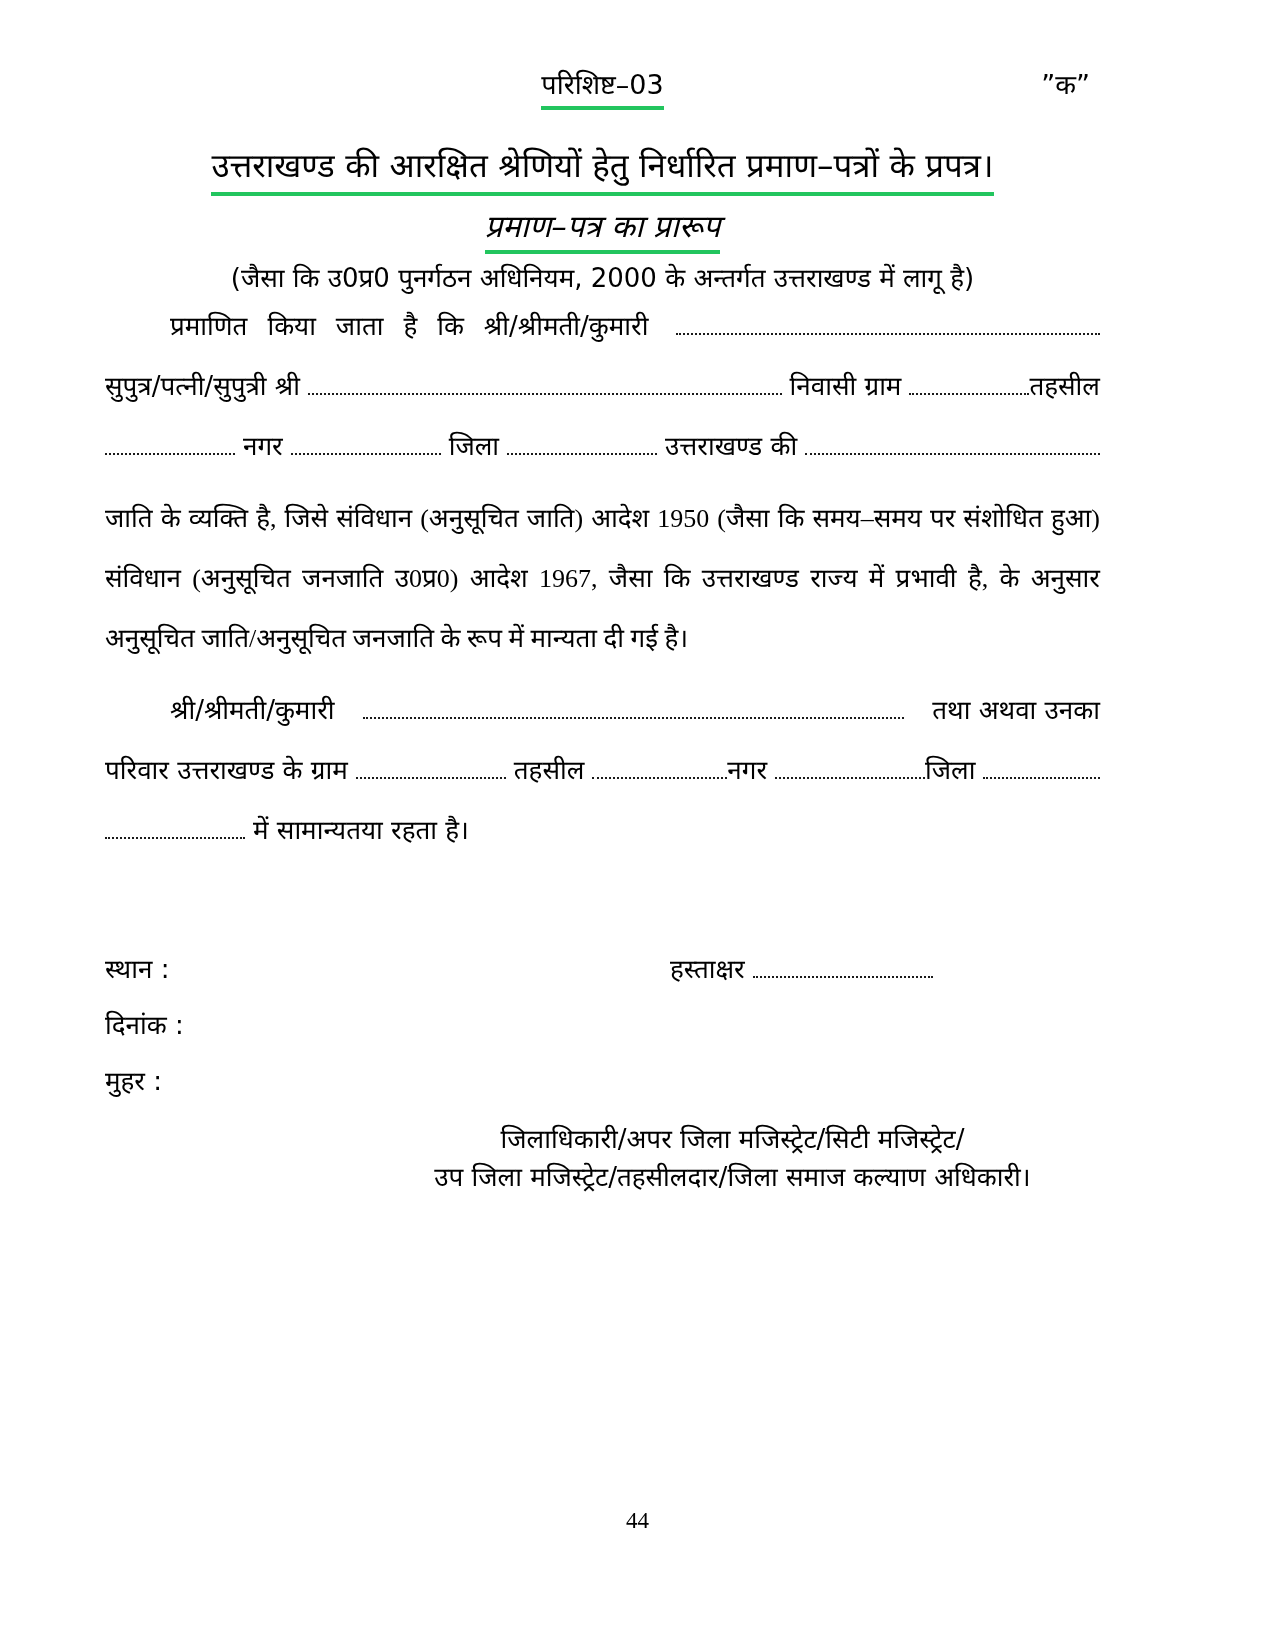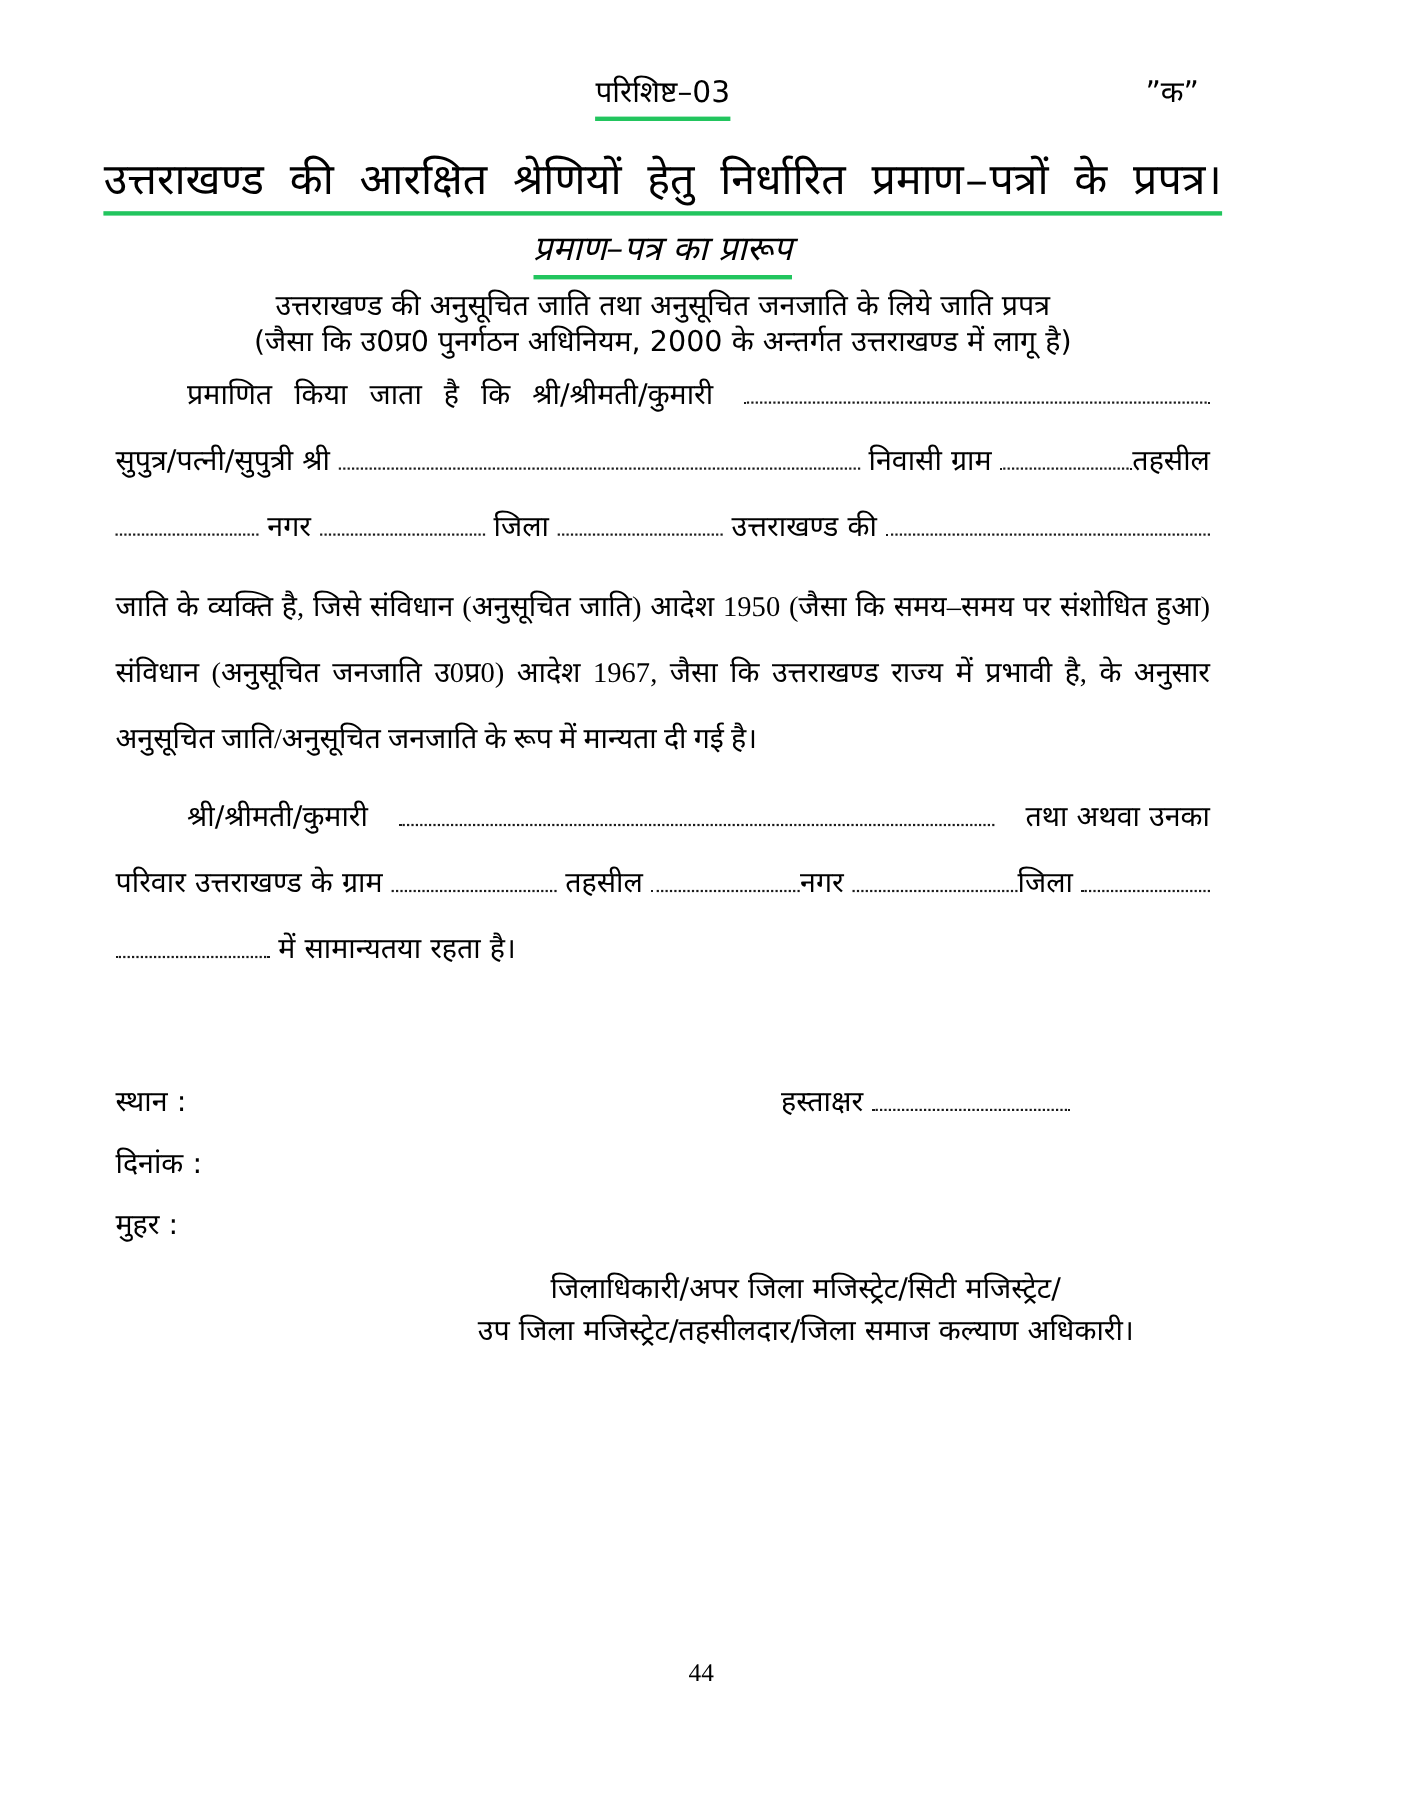--- a/index.html
+++ b/index.html
@@ -7,57 +7,56 @@
     width:1275px;height:1650px;background:#ffffff;color:#000;
     position:relative;margin:0 auto;box-sizing:border-box;
     padding:68px 175px 0 105px;
     font-family:"DejaVu Sans",sans-serif;
     font-size:26px;line-height:34px;
   }
   .head{position:relative;text-align:center;margin-bottom:36px;height:40px;}
   .ul{display:inline-block;border-bottom:4px solid #22c55e;padding-bottom:4px;}
   .appendix{font-size:27px;}
   .corner{position:absolute;right:10px;top:0;font-size:27px;}
-  .title-main{text-align:center;font-size:39px;line-height:44px;margin:0 -40px 10px -40px;white-space:nowrap;font-family:Liberation Mono, monospace;}
+  .title-main{text-align:center;font-size:33px;line-height:44px;margin:0 -40px 10px -40px;white-space:nowrap;}
   .title-sub{text-align:center;font-size:31px;line-height:40px;margin-bottom:8px;font-style:italic;}
   .caption{text-align:center;font-size:26px;line-height:33px;}
   .caption.last{margin-bottom:14px;}
   .bline{display:flex;align-items:baseline;min-height:34px;margin-bottom:26px;}
   .t{white-space:nowrap;}
   .blank{display:inline-block;border-bottom:2px dotted #1a1a1a;height:0.85em;flex:0 0 auto;}
   .fill{flex:1 1 auto;}.w120{width:120px;}.w130{width:130px;}.w135{width:135px;}
   .w140{width:140px;}.w150{width:150px;}.w180{width:180px;}
   .g8{margin-left:8px;}.gr8{margin-right:8px;}
   .indent{padding-left:65px;gap:20px;}
   .spread{word-spacing:0.45em;}
   .para{ text-align:justify;line-height:60px;margin:0 0 24px 0;font-family:Liberation Serif, serif;}
   .p2first{margin-top:0;}
   .footer{margin-top:105px;}
-  .frow{display:flex;align-items:baseline;min-height:33px;margin-bottom:22px;gap:40px;}
+  .frow{display:flex;align-items:baseline;min-height:33px;margin-bottom:22px;}
   .flabel{width:565px;flex:0 0 auto;}
   .fright{display:flex;align-items:baseline;flex:1 1 auto;}
   .desig{ text-align:center;line-height:38px;padding-left:260px;margin-top:20px;}
   .pageno{
     position:absolute;left:0;right:0;bottom:112px;text-align:center;
     font-family:"Liberation Serif","DejaVu Serif",serif;font-size:23px;
   }
 </style>
 </head>
 <body>
 
 <div class="page">
 
   <div class="head">
     <span class="ul appendix">परिशिष्ट–03</span>
     <span class="corner">”क”</span>
   </div>
 
   <div class="title-main"><span class="ul">उत्तराखण्ड की आरक्षित श्रेणियों हेतु निर्धारित प्रमाण–पत्रों के प्रपत्र।</span></div>
   <div class="title-sub"><span class="ul">प्रमाण–पत्र का प्रारूप</span></div>
-  <div class="caption">उत्तराखण्ड की अनुसूचित जाति तथा अनुसूचित जनजाति के लिये जाति प्रपत्र</div>
   <div class="caption last">(जैसा कि उ0प्र0 पुनर्गठन अधिनियम, 2000 के अन्तर्गत उत्तराखण्ड में लागू है)</div>
 
   <div class="bline indent">
     <span class="t spread gr8">प्रमाणित किया जाता है कि श्री/श्रीमती/कुमारी</span>
     <span class="blank fill"></span>
   </div>
 
   <div class="bline">
     <span class="t gr8">सुपुत्र/पत्नी/सुपुत्री श्री</span>
     <span class="blank fill"></span>

